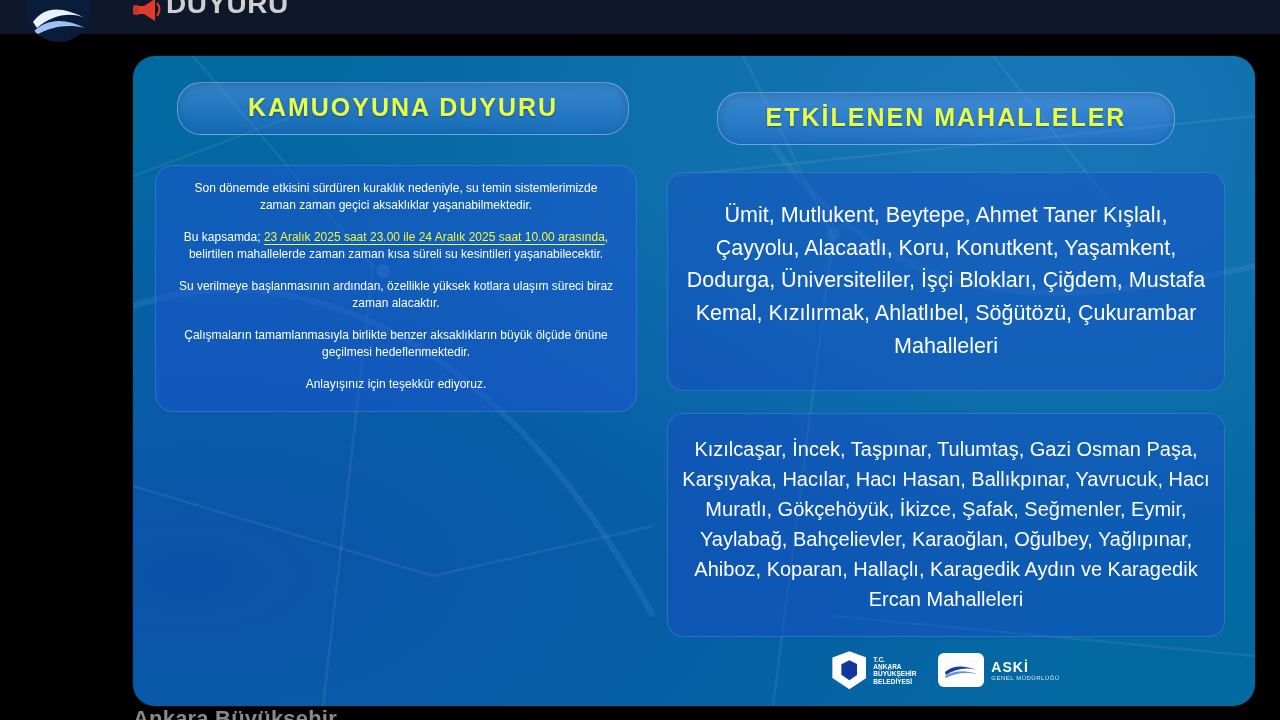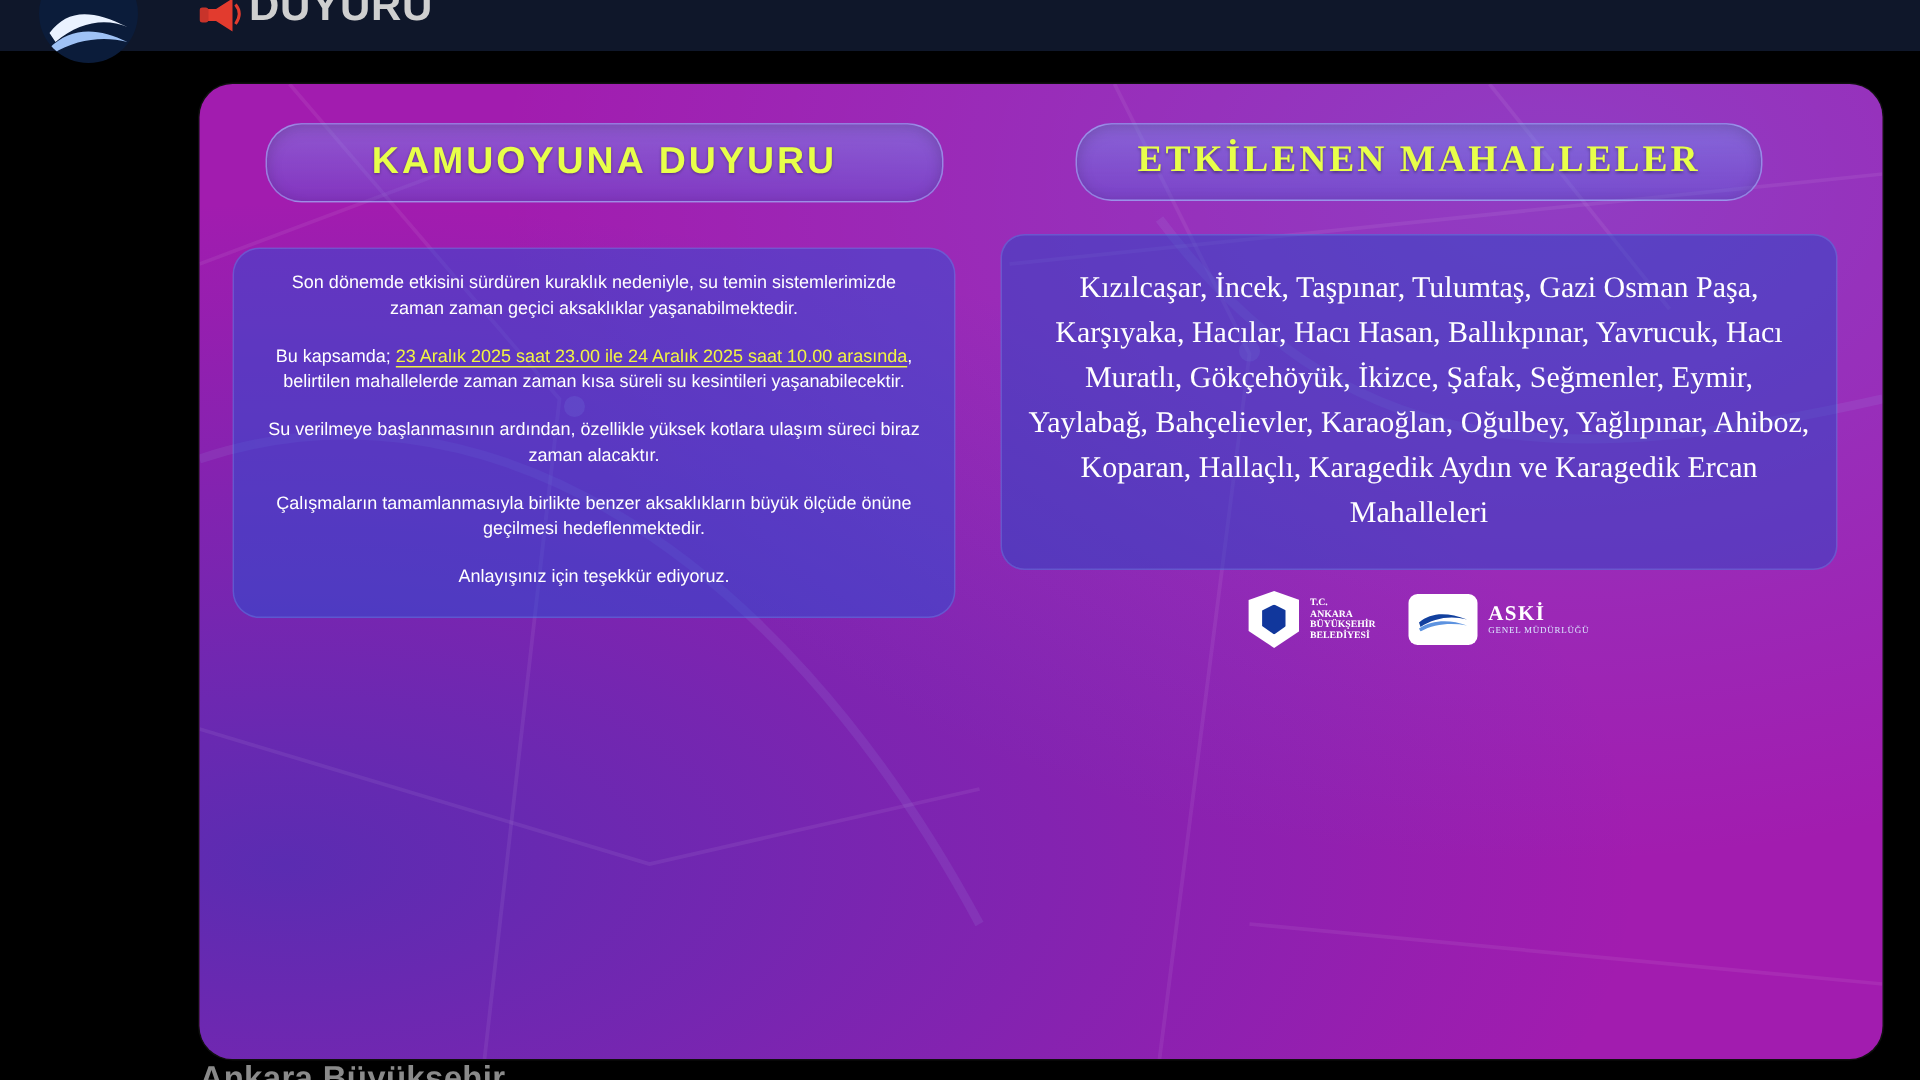--- a/index.html
+++ b/index.html
@@ -63,21 +63,21 @@
   .poster {
     position: absolute;
     left: 133px;
     top: 56px;
     width: 1122px;
     height: 650px;
     border-radius: 22px;
     background:
       radial-gradient(circle at 18% 30%, #1951e6 0%, #123ec4 38%, #0b2ea3 70%, #082municipal 100%),
       linear-gradient(160deg, #1a55ea 0%, #0c2fa8 100%);
-    background-color: #a21caf;
+    background-color: #0369a1;
     overflow: hidden;
     box-shadow: 0 0 0 1px rgba(255,255,255,0.06);
   }
   .poster::before {
     content: "";
     position: absolute;
     inset: 0;
     background:
       linear-gradient(115deg, rgba(255,255,255,0.07) 0 3px, transparent 3px 120px),
       linear-gradient(65deg, rgba(255,255,255,0.05) 0 2px, transparent 2px 160px),
@@ -93,21 +93,21 @@
     opacity: 0.55;
   }
 
   .cols {
     position: absolute;
     inset: 0;
     display: flex;
     z-index: 2;
   }
   .col-left  { width: 518px; padding: 26px 0 0 22px; box-sizing: border-box; }
-  .col-right { flex: 1; padding: 26px 30px 0 16px; box-sizing: border-box; font-family: Liberation Serif, serif; }
+  .col-right { flex: 1; padding: 36px 30px 0 16px; box-sizing: border-box; }
 
   
   .pill {
     margin: 0 auto;
     border-radius: 24px;
     background: linear-gradient(180deg, rgba(120,170,255,0.42), rgba(60,110,230,0.30));
     border: 1px solid rgba(175,205,255,0.45);
     color: #e8ff4a;
     font-size: 25px;
     font-weight: 700;
@@ -263,20 +263,21 @@
 
         <p>Su verilmeye başlanmasının ardından, özellikle yüksek kotlara ulaşım süreci biraz zaman alacaktır.</p>
         <p>Çalışmaların tamamlanmasıyla birlikte benzer aksaklıkların büyük ölçüde önüne geçilmesi hedeflenmektedir.</p>
         <p>Anlayışınız için teşekkür ediyoruz.</p>
       </div>
     </div>
 
     <div class="col-right">
       <div class="pill pill-right">ETKİLENEN MAHALLELER</div>
 
+      <div class="nbox nbox-1">Ümit, Mutlukent, Beytepe, Ahmet Taner Kışlalı, Çayyolu, Alacaatlı, Koru, Konutkent, Yaşamkent, Dodurga, Üniversiteliler, İşçi Blokları, Çiğdem, Mustafa Kemal, Kızılırmak, Ahlatlıbel, Söğütözü, Çukurambar Mahalleleri</div>
       <div class="nbox nbox-2">Kızılcaşar, İncek, Taşpınar, Tulumtaş, Gazi Osman Paşa, Karşıyaka, Hacılar, Hacı Hasan, Ballıkpınar, Yavrucuk, Hacı Muratlı, Gökçehöyük, İkizce, Şafak, Seğmenler, Eymir, Yaylabağ, Bahçelievler, Karaoğlan, Oğulbey, Yağlıpınar, Ahiboz, Koparan, Hallaçlı, Karagedik Aydın ve Karagedik Ercan Mahalleleri</div>
 
       <div class="logos">
         <div class="logo-badge">
           <div class="seal">
               <div class="seal-inner"></div>
             </div>
           <div class="seal-text">
             <div>T.C.</div>
             <div>ANKARA</div>

